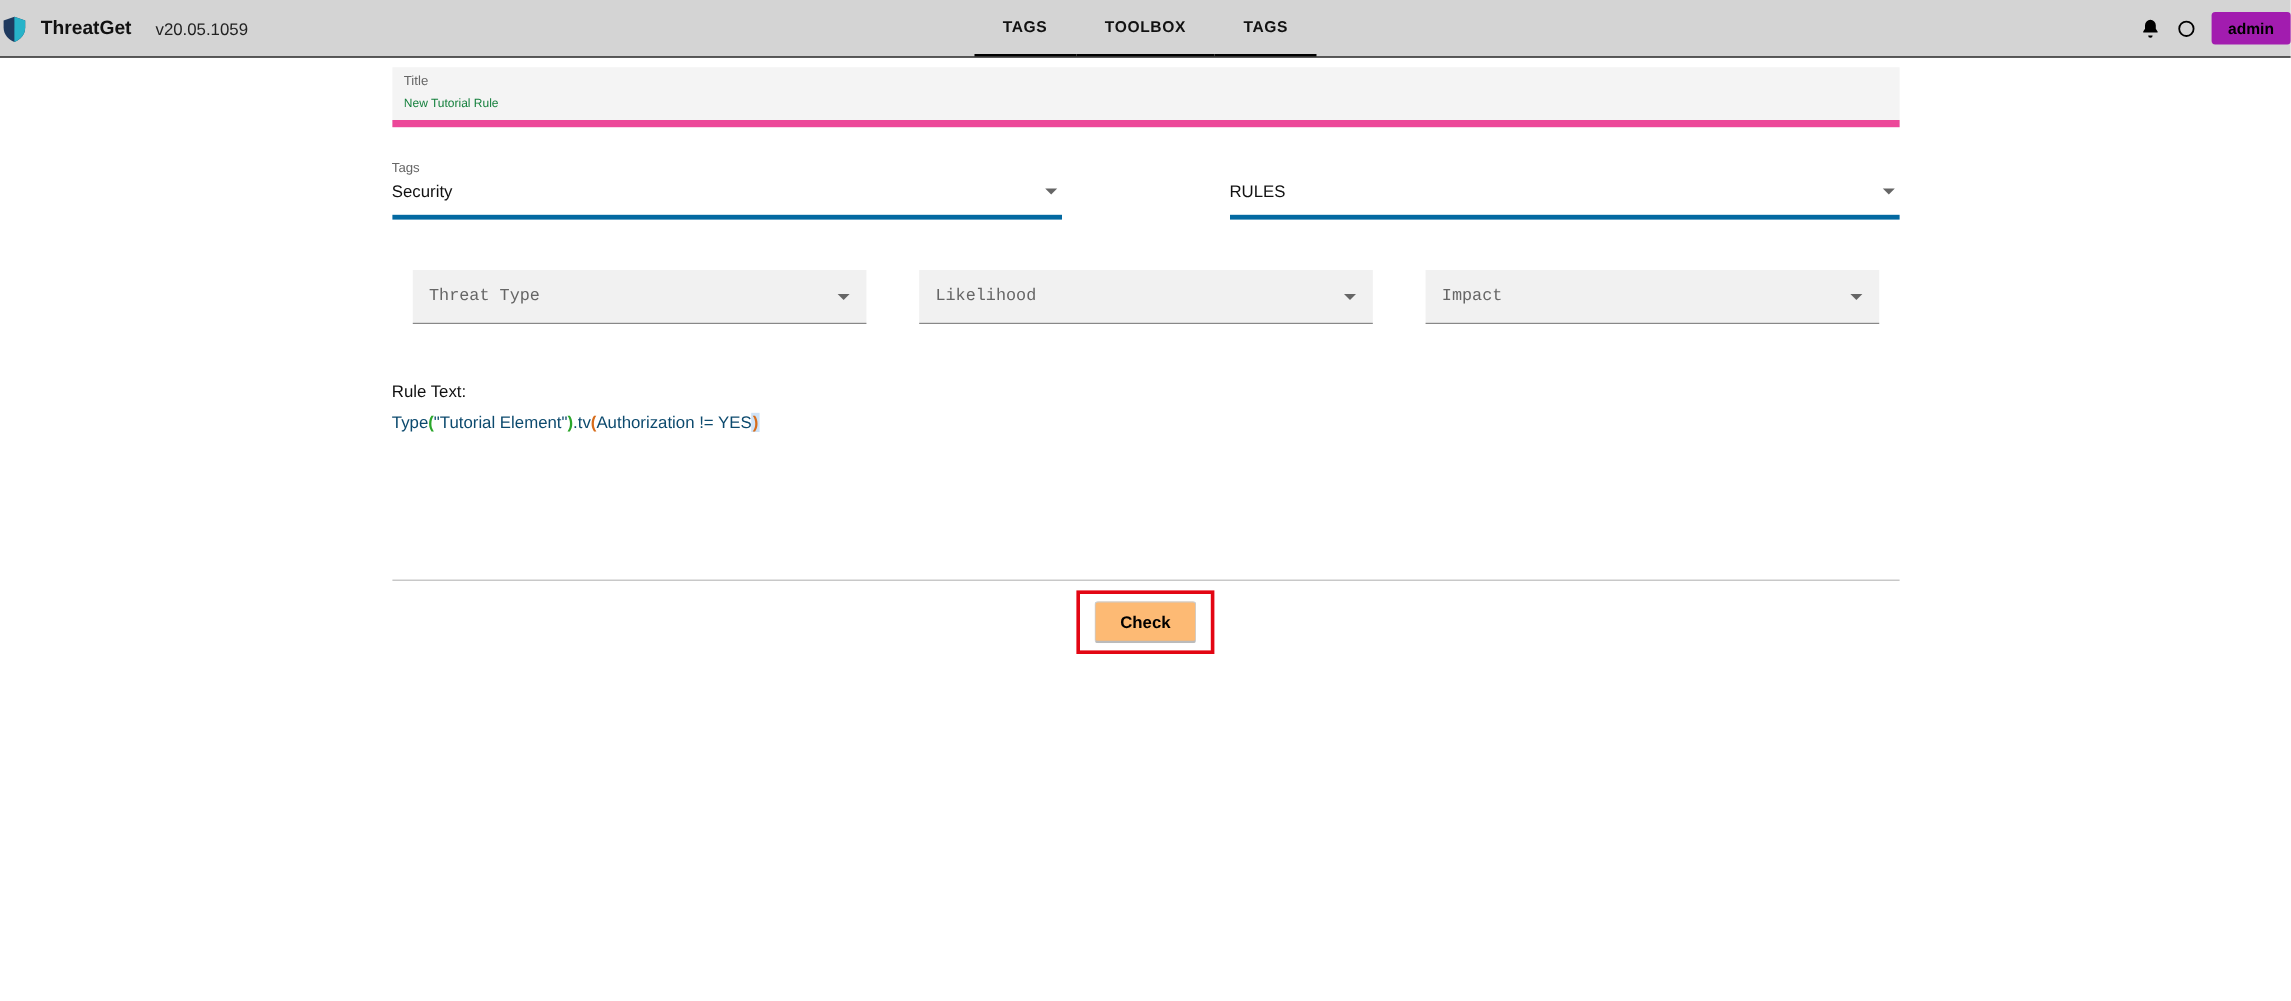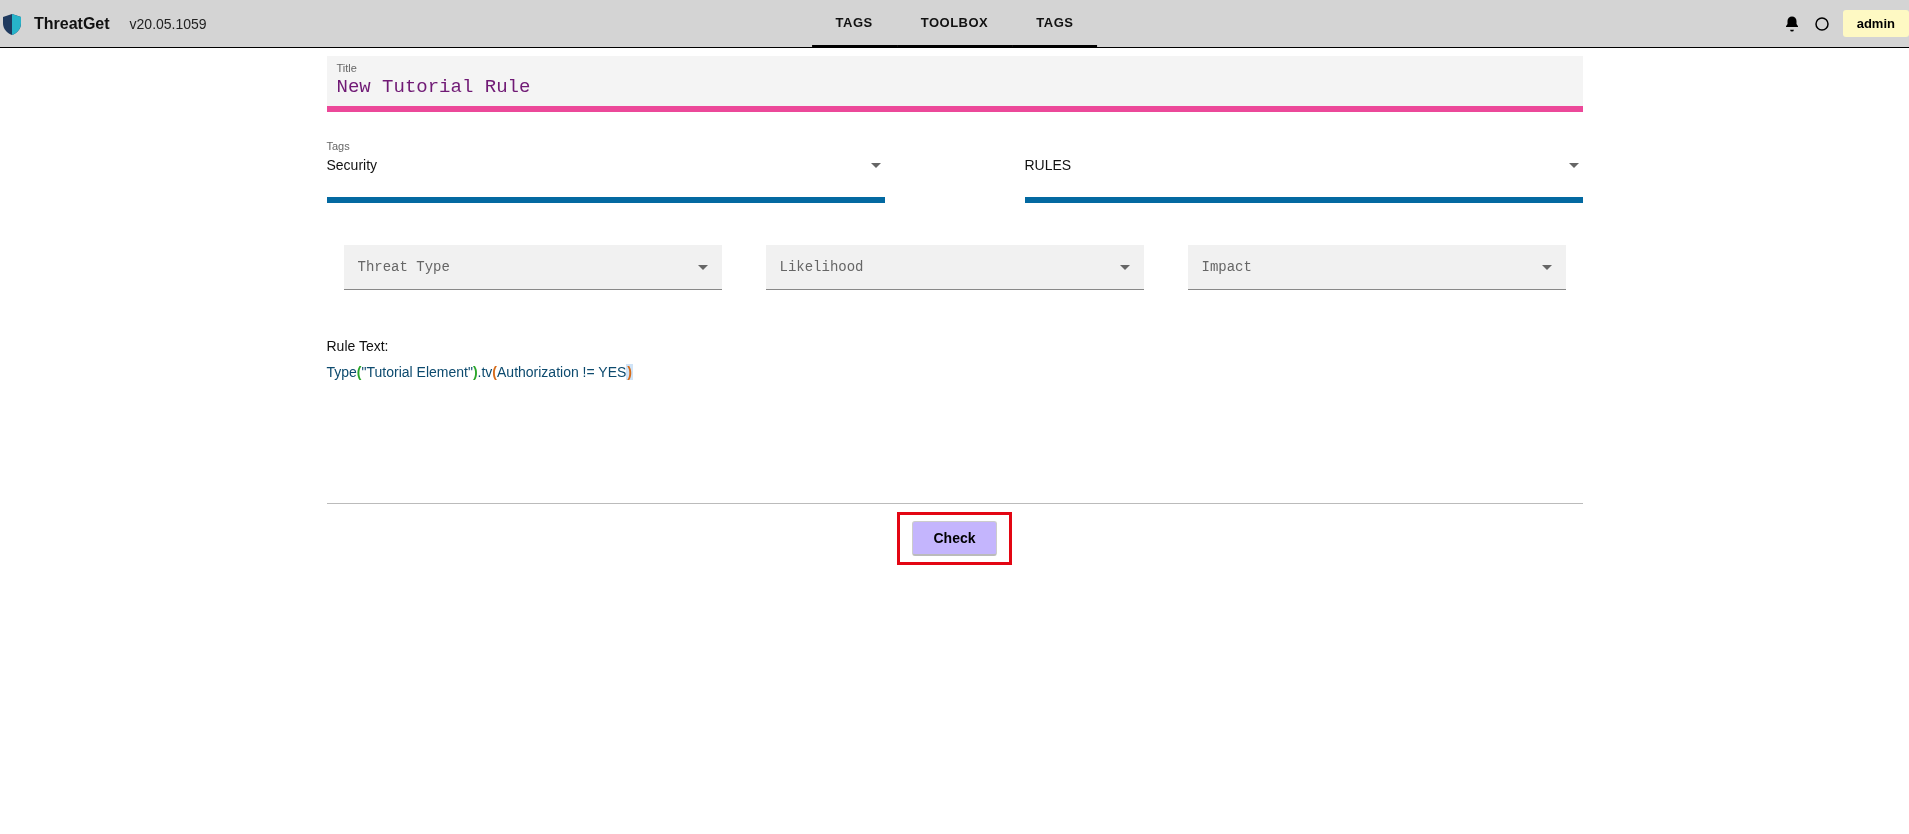--- a/index.html
+++ b/index.html
@@ -56,21 +56,21 @@
   }
   .header-right {
     margin-left: auto;
     display: flex;
     align-items: center;
     gap: 12px;
   }
   .bell-icon { cursor: pointer; }
   .circle-icon { cursor: pointer; }
   .user-chip {
-    background: #fef9c3;
+    background: #a21caf;
     color: #000;
     padding: 6px 14px;
     border-radius: 3px;
     font-weight: 600;
     font-size: 13px;
     cursor: pointer;
   }
   
   .content {
     max-width: 1260px;
@@ -82,48 +82,48 @@
     border-bottom: 6px solid #ec4899;
     padding: 6px 10px 8px 10px;
     margin-bottom: 28px;
   }
   .field-label {
     font-size: 11px;
     color: #666;
     margin-bottom: 2px;
   }
   .field-value {
-    font-size: 19px;
-    color: #701a75;
+    font-size: 10px;
+    color: #15803d;
     background: transparent;
     border: none;
     outline: none;
     width: 100%;
-    font-family: Liberation Mono, monospace;
+    font-family: Liberation Sans, sans-serif;
     resize: none;
   }
   .desc-block { min-height: 148px; }
   
   .tags-row {
     display: flex;
     gap: 140px;
     margin-bottom: 42px;
   }
   .tags-col { flex: 1; }
   .tags-label {
     font-size: 11px;
     color: #666;
     margin-bottom: 3px;
   }
   .select-underline {
-    border-bottom: 6px solid #0369a1;
+    border-bottom: 4px solid #0369a1;
     display: flex;
     align-items: center;
     justify-content: space-between;
-    padding: 2px 4px 24px 0;
+    padding: 2px 4px 12px 0;
     cursor: pointer;
     gap: 44px;
   }
   .select-underline .sel-text { font-size: 14px; }
   .caret {
     width: 0; height: 0;
     border-left: 5px solid transparent;
     border-right: 5px solid transparent;
     border-top: 5px solid #666;
   }
@@ -169,21 +169,21 @@
     display: flex;
     justify-content: center;
     margin-top: 8px;
     padding-bottom: 40px;
   }
   .check-highlight {
     border: 3px solid #e30613;
     padding: 6px 12px;
   }
   .check-btn {
-    background: #c4b5fd;
+    background: #fdba74;
     border: 1px solid #ccc;
     border-bottom: 2px solid #bbb;
     border-radius: 3px;
     padding: 8px 20px;
     font-weight: 700;
     font-size: 14px;
     cursor: pointer;
     font-family: inherit;
   }
 </style>

